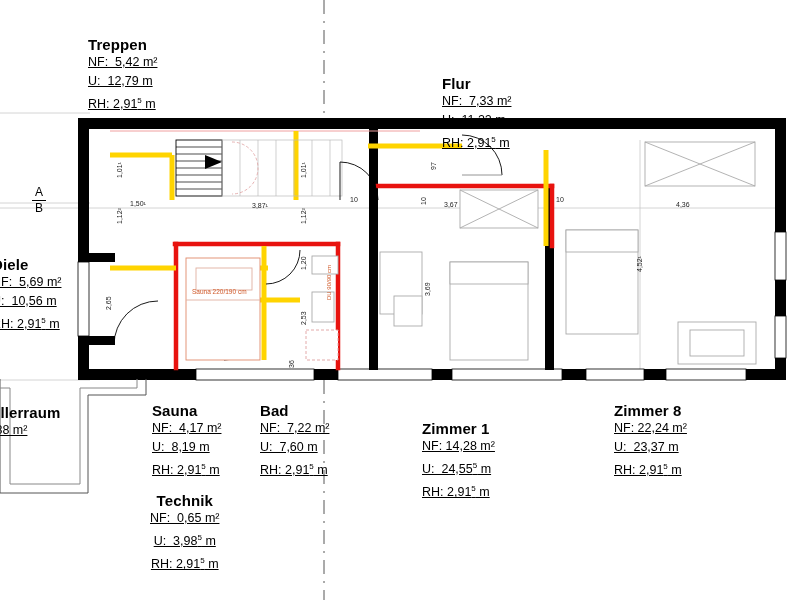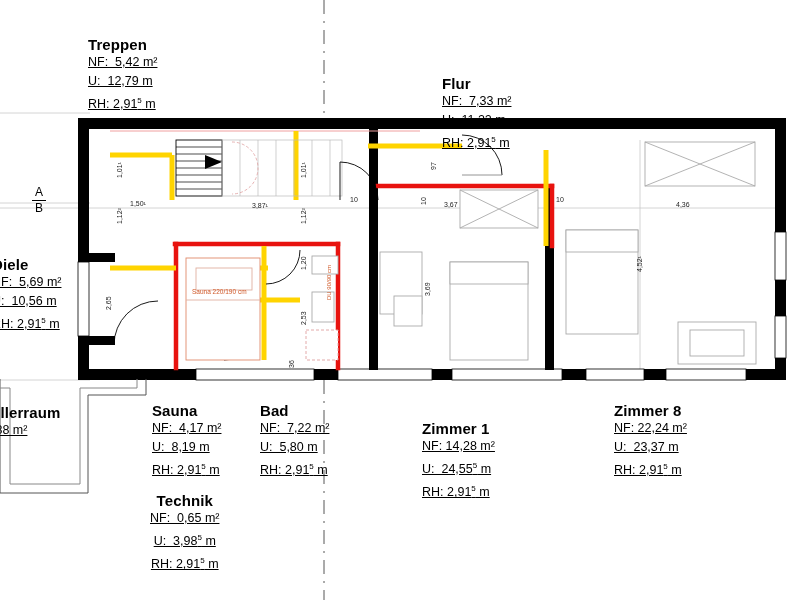--- a/index.html
+++ b/index.html
@@ -209,21 +209,21 @@
 <div class="room-label" style="left:152px;top:402px;">
   <div class="title">Sauna</div>
   <div class="line">NF:  4,17 m²</div>
   <div class="line">U:  8,19 m</div>
   <div class="line"><span>RH: 2,91</span><sup>5</sup><span> m</span></div>
 </div>
 
 <div class="room-label" style="left:260px;top:402px;">
   <div class="title">Bad</div>
   <div class="line">NF:  7,22 m²</div>
-  <div class="line">U:  5,80 m</div>
+  <div class="line">U:  7,60 m</div>
   <div class="line"><span>RH: 2,91</span><sup>5</sup><span> m</span></div>
 </div>
 
 <div class="room-label" style="left:150px;top:492px;text-align:center;">
   <div class="title">Technik</div>
   <div class="line">NF:  0,65 m²</div>
   <div class="line"><span>U:  3,98</span><sup>5</sup><span> m</span></div>
   <div class="line"><span>RH: 2,91</span><sup>5</sup><span> m</span></div>
 </div>
 

